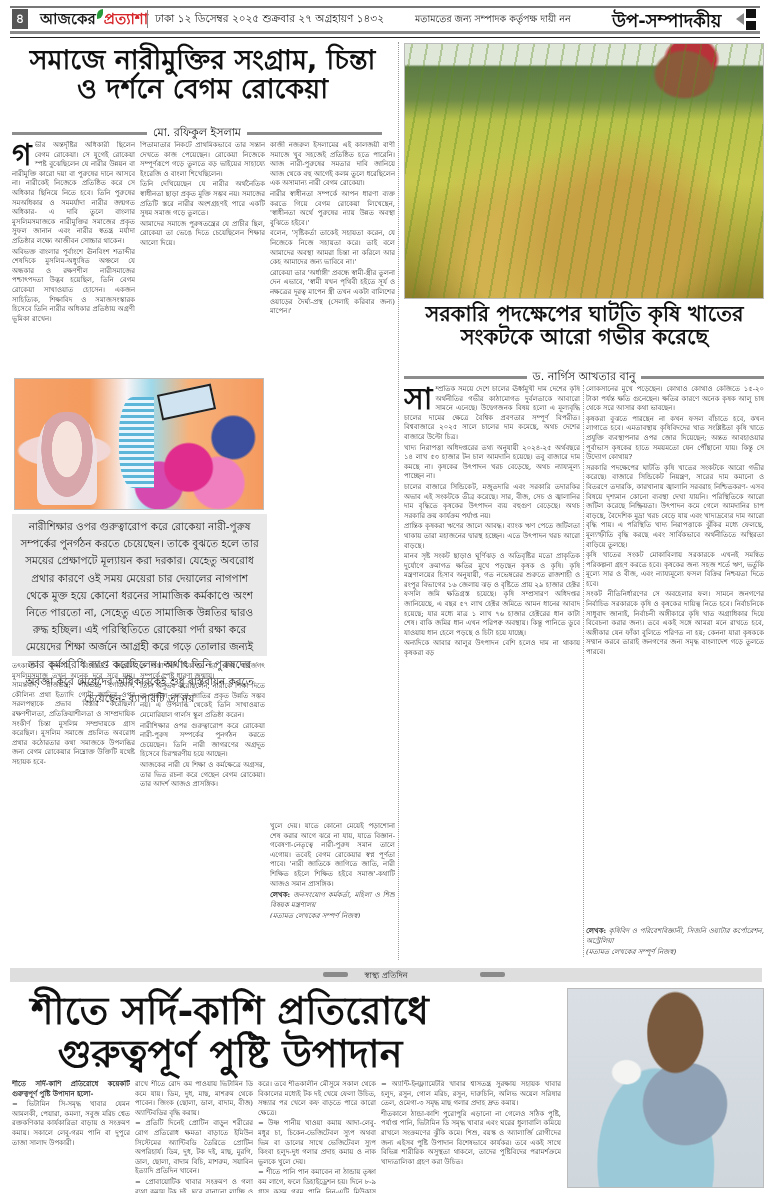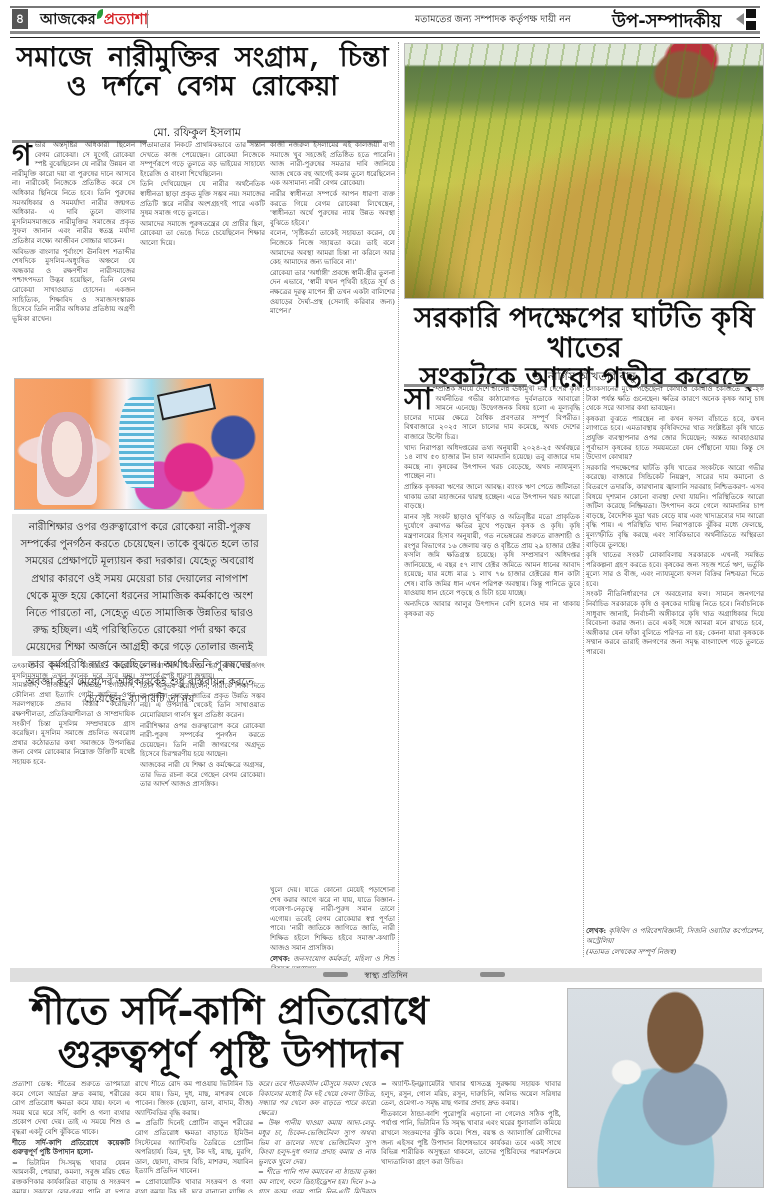--- a/index.html
+++ b/index.html
@@ -24,21 +24,21 @@
   .section-arrow { position: absolute; left: 736px; top: 13px; width: 0; height: 0;
                    border-top: 6px solid transparent; border-bottom: 6px solid transparent; border-right: 8px solid #888; }
   .section-blocks { position: absolute; left: 746px; top: 9px; width: 10px; height: 21px; }
   .section-blocks i { display: block; width: 10px; height: 9px; background: #111; margin-bottom: 3px; }
 
   
   .vrule { position: absolute; width: 0; border-left: 1px dotted #999; }
 
   
   .headline { position: absolute; font-family: "DejaVu Sans", sans-serif; font-weight: bold; color: #111; text-align: center; line-height: 1.08; }
-  .byline { position: absolute; display: flex; align-items: flex-end; gap: 6px; font: 11px "DejaVu Sans", sans-serif; color: #111; white-space: nowrap; }
+  .byline { position: absolute; display: flex; align-items: center; gap: 6px; font: 11px "DejaVu Sans", sans-serif; color: #111; white-space: nowrap; }
   .byline .bar { flex: 1; height: 3px; background: #8d8d8d; }
   .body-col { position: absolute; font: 6.9px/9.6px "DejaVu Serif", serif; color: #333; text-align: justify; overflow: hidden; }
   .body-col p { margin-bottom: 1px; text-indent: 0; }
   .dropcap { float: left; font: bold 30px/26px "DejaVu Sans", sans-serif; color: #111; margin: 1px 3px 0 0; }
   .author-note { font: italic 7px/10px "DejaVu Serif", serif; color: #333; }
   .author-note b { font-style: normal; font-weight: bold; }
 
   
   .img { position: absolute; overflow: hidden; border: 1px solid #bbb; }
   .rice-photo { background:
@@ -83,33 +83,34 @@
 </head>
 <body>
 
 <header class="masthead">
   <div class="mast-topline"></div>
   <div class="page-no">৪</div>
   <div class="brand">
     <span class="b1">আজকের</span><span class="leaf"></span><span class="b2">প্রত্যাশা</span>
   </div>
   <div class="mast-sep"></div>
+  <div class="dateline">ঢাকা ১২ ডিসেম্বর ২০২৫ শুক্রবার ২৭ অগ্রহায়ণ ১৪৩২</div>
   <div class="disclaimer">মতামতের জন্য সম্পাদক কর্তৃপক্ষ দায়ী নন</div>
   <div class="section-name">উপ-সম্পাদকীয়</div>
   <div class="section-arrow"></div>
   <div class="section-blocks">
       <i></i>
       <i></i>
     </div>
   <div class="mast-botline"></div>
   <div class="mast-botline2"></div>
 </header>
 
 <section>
-  <div class="headline" style="left:10px; top:45px; width:385px; font-size:27px;font-family:Liberation Mono, monospace;">
+  <div class="headline" style="left:10px; top:45px; width:385px; font-size:27px;">
     <div>সমাজে নারীমুক্তির সংগ্রাম, চিন্তা</div>
     <div>ও দর্শনে বেগম রোকেয়া</div>
   </div>
   <div class="byline" style="left:12px; top:124px; width:370px;">
     <span class="bar"></span>
       <span>মো. রফিকুল ইসলাম</span>
       <span class="bar"></span>
   </div>
 
   <div class="body-col" style="left:12px; top:141px; width:123px; height:236px;">
@@ -139,47 +140,48 @@
 
   <div class="body-col" style="left:12px; top:662px; width:123px; height:296px;">
     <p>তৎকালীন মুসলিম, বিশেষত বাঙালি মুসলিমসমাজ তখন অনেক দূরে সরে যায়। সামন্তবাদ, রাজতন্ত্র, পীরতন্ত্র, গোত্রবাদ, কৌলিন্য প্রথা ইত্যাদি গোটা জাতির ওপর সরলপন্থাকে প্রভাব বিস্তার করেছিল। রক্ষণশীলতা, প্রতিক্রিয়াশীলতা ও সাম্প্রদায়িক সংকীর্ণ চিন্তা মুসলিম সম্প্রদায়কে গ্রাস করেছিল। মুসলিম সমাজে প্রচলিত অবরোধ প্রথার কঠোরতার কথা সমাজকে উপলব্ধির জন্য বেগম রোকেয়ার নিম্নোক্ত উক্তিটি যথেষ্ট সহায়ক হবে-</p>
   </div>
   <div class="body-col" style="left:140px; top:662px; width:125px; height:296px;">
     <p>ও চিন্তাশক্তি বিকশিত হয় এবং বহির্জগৎ সম্পর্কে স্পষ্ট ধারণা জন্মায়।</p>
     <p>তিনি অনুভব করেছিলেন, নারীকে শিক্ষা দিতে না পারলে কোনো জাতির প্রকৃত উন্নতি সম্ভব নয়। এ উপলব্ধি থেকেই তিনি সাখাওয়াত মেমোরিয়াল গার্লস স্কুল প্রতিষ্ঠা করেন।</p>
     <p>নারীশিক্ষার ওপর গুরুত্বারোপ করে রোকেয়া নারী-পুরুষ সম্পর্কের পুনর্গঠন করতে চেয়েছেন। তিনি নারী জাগরণের অগ্রদূত হিসেবে চিরস্মরণীয় হয়ে আছেন।</p>
     <p>আজকের নারী যে শিক্ষা ও কর্মক্ষেত্রে অগ্রসর, তার ভিত রচনা করে গেছেন বেগম রোকেয়া। তার আদর্শ আজও প্রাসঙ্গিক।</p>
   </div>
-  <div class="body-col" style="left:270px; top:886px; width:125px; height:96px;">
+  <div class="body-col" style="left:270px; top:822px; width:125px; height:96px;">
     <p>খুলে দেয়। যাতে কোনো মেয়েই পড়াশোনা শেষ করার আগে ঝরে না যায়, যাতে বিজ্ঞান-গবেষণা-নেতৃত্বে নারী-পুরুষ সমান তালে এগোয়। তবেই বেগম রোকেয়ার স্বপ্ন পূর্ণতা পাবে। 'নারী জাতিকে জাগিতে জাতি, নারী শিক্ষিত হইলে শিক্ষিত হইবে সমাজ'-কথাটি আজও সমান প্রাসঙ্গিক।</p>
     <p class="author-note"><b>লেখক:</b> <span>জনসংযোগ কর্মকর্তা, মহিলা ও শিশু বিষয়ক মন্ত্রণালয়</span></p>
     <p class="author-note">(মতামত লেখকের সম্পূর্ণ নিজস্ব)</p>
   </div>
 </section>
 
 <div class="vrule" style="left:398px; top:42px; height:918px;"></div>
 
 <section>
   <div class="img rice-photo" style="left:404px; top:43px; width:360px; height:256px;">
     <div class="rice-stalks"></div>
   </div>
-  <div class="headline" style="left:402px; top:303px; width:365px; font-size:28px;">
+  <div class="headline" style="left:402px; top:303px; width:365px; font-size:21px;">
     <div>সরকারি পদক্ষেপের ঘাটতি কৃষি খাতের</div>
     <div>সংকটকে আরো গভীর করেছে</div>
   </div>
   <div class="byline" style="left:404px; top:368px; width:360px;">
     <span class="bar"></span>
       <span>ড. নার্গিস আখতার বানু</span>
       <span class="bar"></span>
   </div>
 
   <div class="body-col" style="left:404px; top:385px; width:176px; height:572px;">
     <span class="dropcap">সা</span>
     <p>ম্প্রতিক সময়ে দেশে চালের ঊর্ধ্বমুখী দাম দেশের কৃষি অর্থনীতির গভীর কাঠামোগত দুর্বলতাকে আবারো সামনে এনেছে। উদ্বেগজনক বিষয় হলো এ মূল্যবৃদ্ধি চালের দামের ক্ষেত্রে বৈশ্বিক প্রবণতার সম্পূর্ণ বিপরীত। বিশ্ববাজারে ২০২৫ সালে চালের দাম কমেছে, অথচ দেশের বাজারে উল্টো চিত্র।</p>
     <p>খাদ্য নিরাপত্তা অধিদপ্তরের তথ্য অনুযায়ী ২০২৪-২৫ অর্থবছরে ১৪ লাখ ৫৩ হাজার টন চাল আমদানি হয়েছে। তবু বাজারে দাম কমছে না। কৃষকের উৎপাদন খরচ বেড়েছে, অথচ ন্যায্যমূল্য পাচ্ছেন না।</p>
+    <p>চালের বাজারে সিন্ডিকেট, মজুতদারি এবং সরকারি তদারকির অভাব এই সংকটকে তীব্র করেছে। সার, বীজ, সেচ ও জ্বালানির দাম বৃদ্ধিতে কৃষকের উৎপাদন ব্যয় বহুগুণ বেড়েছে। অথচ সরকারি ক্রয় কার্যক্রম পর্যাপ্ত নয়।</p>
     <p>প্রান্তিক কৃষকরা ঋণের জালে আবদ্ধ। ব্যাংক ঋণ পেতে জটিলতা থাকায় তারা মহাজনের দ্বারস্থ হচ্ছেন। এতে উৎপাদন খরচ আরো বাড়ছে।</p>
     <p>মানব সৃষ্ট সংকট ছাড়াও ঘূর্ণিঝড় ও অতিবৃষ্টির মতো প্রাকৃতিক দুর্যোগে ক্রমাগত ক্ষতির মুখে পড়ছেন কৃষক ও কৃষি। কৃষি মন্ত্রণালয়ের হিসাব অনুযায়ী, গত নভেম্বরের শুরুতে রাজশাহী ও রংপুর বিভাগের ১৬ জেলায় ঝড় ও বৃষ্টিতে প্রায় ২৯ হাজার হেক্টর ফসলি জমি ক্ষতিগ্রস্ত হয়েছে। কৃষি সম্প্রসারণ অধিদপ্তর জানিয়েছে, এ বছর ৫৭ লাখ হেক্টর জমিতে আমন ধানের আবাদ হয়েছে; যার মধ্যে মাত্র ১ লাখ ৭৬ হাজার হেক্টরের ধান কাটা শেষ। বাকি জমির ধান এখন পরিপক্ব অবস্থায়। কিন্তু পানিতে ডুবে যাওয়ায় ধান হেলে পড়ছে ও চিটা হয়ে যাচ্ছে।</p>
     <p>অন্যদিকে আবার আলুর উৎপাদন বেশি হলেও দাম না থাকায় কৃষকরা বড়</p>
   </div>
   <div class="body-col" style="left:586px; top:385px; width:178px; height:520px;">
     <p>লোকসানের মুখে পড়েছেন। কোথাও কোথাও কেজিতে ১৫-২০ টাকা পর্যন্ত ক্ষতি গুনেছেন। ক্ষতির কারণে অনেক কৃষক আলু চাষ থেকে সরে আসার কথা ভাবছেন।</p>
     <p>কৃষকরা বুঝতে পারছেন না কখন ফসল বাঁচাতে হবে, কখন লাগাতে হবে। এমতাবস্থায় কৃষিবিদদের খাত সংশ্লিষ্টতা কৃষি খাতে প্রযুক্তি ব্যবস্থাপনার ওপর জোর দিয়েছেন; অন্তত আবহাওয়ার পূর্বাভাস কৃষকের হাতে সময়মতো যেন পৌঁছানো যায়। কিন্তু সে উদ্যোগ কোথায়?</p>
     <p>সরকারি পদক্ষেপের ঘাটতি কৃষি খাতের সংকটকে আরো গভীর করেছে। বাজারে সিন্ডিকেট নিয়ন্ত্রণ, সারের দাম কমানো ও বিতরণে তদারকি, কারখানায় জ্বালানি সরবরাহ নিশ্চিতকরণ- এসব বিষয়ে দৃশ্যমান কোনো ব্যবস্থা দেখা যায়নি। পরিস্থিতিকে আরো জটিল করেছে নিষ্ক্রিয়তা। উৎপাদন কমে গেলে আমদানির চাপ বাড়ছে, বৈদেশিক মুদ্রা খরচ বেড়ে যায় এবং খাদ্যদ্রব্যের দাম আরো বৃদ্ধি পায়। এ পরিস্থিতি খাদ্য নিরাপত্তাকে ঝুঁকির মধ্যে ফেলছে, মূল্যস্ফীতি বৃদ্ধি করছে এবং সার্বিকভাবে অর্থনীতিতে অস্থিরতা বাড়িয়ে তুলছে।</p>
     <p>কৃষি খাতের সংকট মোকাবিলায় সরকারকে এখনই সমন্বিত পরিকল্পনা গ্রহণ করতে হবে। কৃষকের জন্য সহজ শর্তে ঋণ, ভর্তুকি মূল্যে সার ও বীজ, এবং ন্যায্যমূল্যে ফসল বিক্রির নিশ্চয়তা দিতে হবে।</p>
     <p>সংকট নীতিনির্ধারণের সে অবহেলার ফল। সামনে জনগণের নির্বাচিত সরকারকে কৃষি ও কৃষকের দায়িত্ব নিতে হবে। নির্বাচনিকে সাধুবাদ জানাই, নির্বাচনী অঙ্গীকারে কৃষি খাত অগ্রাধিকার দিয়ে বিবেচনা করার জন্য। তবে একই সঙ্গে আমরা মনে রাখতে হবে, অঙ্গীকার যেন ফাঁকা বুলিতে পরিণত না হয়; কেননা যারা কৃষককে সম্মান করবে তারাই জনগণের জন্য সমৃদ্ধ বাংলাদেশ গড়ে তুলতে পারবে।</p>
@@ -200,31 +202,30 @@
   </div>
 
   <div class="headline" style="left:10px; top:990px; width:440px; font-size:38px; line-height:1.12;">
     <div>শীতে সর্দি-কাশি প্রতিরোধে</div>
     <div>গুরুত্বপূর্ণ পুষ্টি উপাদান</div>
   </div>
 
   <div class="img cold-photo" style="left:567px; top:988px; width:197px; height:200px;"></div>
 
   <div class="body-col" style="left:12px; top:1080px; width:118px; height:113px;">
-    <p>প্রত্যাশা ডেস্ক: শীতের শুরুতে তাপমাত্রা কমে গেলে আর্দ্রতা দ্রুত কমায়, শরীরের রোগ প্রতিরোধ ক্ষমতা কমে যায়। ফলে এ সময় ঘরে ঘরে সর্দি, কাশি ও গলা ব্যথার প্রকোপ দেখা দেয়। তাই এ সময়ে শিশু ও বৃদ্ধরা একটু বেশি ঝুঁকিতে থাকে।</p>
     <p style="font-weight:bold;">শীতে সর্দি-কাশি প্রতিরোধে কয়েকটি গুরুত্বপূর্ণ পুষ্টি উপাদান হলো-</p>
     <p>= ভিটামিন সি-সমৃদ্ধ খাবার যেমন আমলকী, পেয়ারা, কমলা, সবুজ মরিচ শ্বেত রক্তকণিকার কার্যকারিতা বাড়ায় ও সংক্রমণ কমায়। সকালে লেবু-গরম পানি বা দুপুরে তাজা সালাদ উপকারী।</p>
 
   </div>
   <div class="body-col" style="left:135px; top:1080px; width:118px; height:113px;">
     <p>রাখে শীতে রোদ কম পাওয়ায় ভিটামিন ডি কমে যায়। ডিম, দুধ, মাছ, মাশরুম থেকে পাবেন। জিংক (ছোলা, ডাল, বাদাম, বীজ) অ্যান্টিবডির বৃদ্ধি করায়।</p>
     <p>= প্রতিটি দিনেই প্রোটিন বাড়ুন শরীরের রোগ প্রতিরোধ ক্ষমতা বাড়াতে ইমিউন সিস্টেমের অ্যান্টিবডি তৈরিতে প্রোটিন অপরিহার্য। ডিম, দুধ, টক দই, মাছ, মুরগি, ডাল, ছোলা, বাদাম বিচি, মাশরুম, সয়াবিন ইত্যাদি প্রতিদিন খাবেন।</p>
     <p>= প্রোবায়োটিক খাবার সংক্রমণ ও গলা ব্যথা কমায় টক দই, ঘরে বানানো লাচ্ছি ও ফার্মেন্টেড খাবার অন্ত্রে ভালো ব্যাকটেরিয়া বাড়ায়; যা গলা ব্যথা ও কাশি কমাতে সাহায্য</p>
   </div>
-  <div class="body-col" style="left:258px; top:1080px; width:118px; height:113px;font-style:italic;">
+  <div class="body-col" style="left:258px; top:1080px; width:118px; height:113px;">
     <p>করে। তবে শীতকালীন মৌসুমে সকাল থেকে বিকালের মধ্যেই টক দই খেয়ে ফেলা উচিত, সন্ধ্যার পর খেলে কফ বাড়তে পারে কারো ক্ষেত্রে।</p>
     <p>= উষ্ণ পানীয় খাওয়া কমায় আদা-লেবু-মধুর চা, চিকেন-ভেজিটেবল স্যুপ অথবা ভিম বা ডালের সাথে ভেজিটেবল স্যুপ কিংবা হলুদ-দুধ গলার প্রদাহ কমায় ও নাক ভুলকে খুলে দেয়।</p>
     <p>= শীতে পানি পান কমাবেন না ঠান্ডায় তৃষ্ণা কম লাগে, ফলে ডিহাইড্রেশন হয়। দিনে ৮-৯ গ্লাস কুসুম গরম পানি নিন-এটি মিউকাস বিল্ডি অর্দ্র রাখে। সারাদিনে দিয়ে অন্তত ১২ গ্লাস পানি পান জরুরি।</p>
   </div>
   <div class="body-col" style="left:381px; top:1080px; width:180px; height:113px;">
     <p>= অ্যান্টি-ইনফ্ল্যামেটরি খাবার শ্বাসতন্ত্র সুরক্ষায় সহায়ক খাবার হলুদ, রসুন, গোল মরিচ, রসুন, দারুচিনি, অলিভ অয়েল সরিষার তেল, ওমেগা-৩ সমৃদ্ধ মাছ গলার প্রদাহ দ্রুত কমায়।</p>
     <p>শীতকালে ঠান্ডা-কাশি পুরোপুরি এড়ানো না গেলেও সঠিক পুষ্টি, পর্যাপ্ত পানি, ভিটামিন ডি সমৃদ্ধ খাবার এবং ঘরের ধুলাবালি কমিয়ে রাখলে সংক্রমণের ঝুঁকি কমে। শিশু, বয়স্ক ও অ্যালার্জি রোগীদের জন্য এইসব পুষ্টি উপাদান বিশেষভাবে কার্যকর। তবে একই সাথে বিভিন্ন শারীরিক অসুস্থতা থাকলে, তাদের পুষ্টিবিদের পরামর্শক্রমে খাদ্যতালিকা গ্রহণ করা উচিত।</p>
   </div>
 </section>
 

